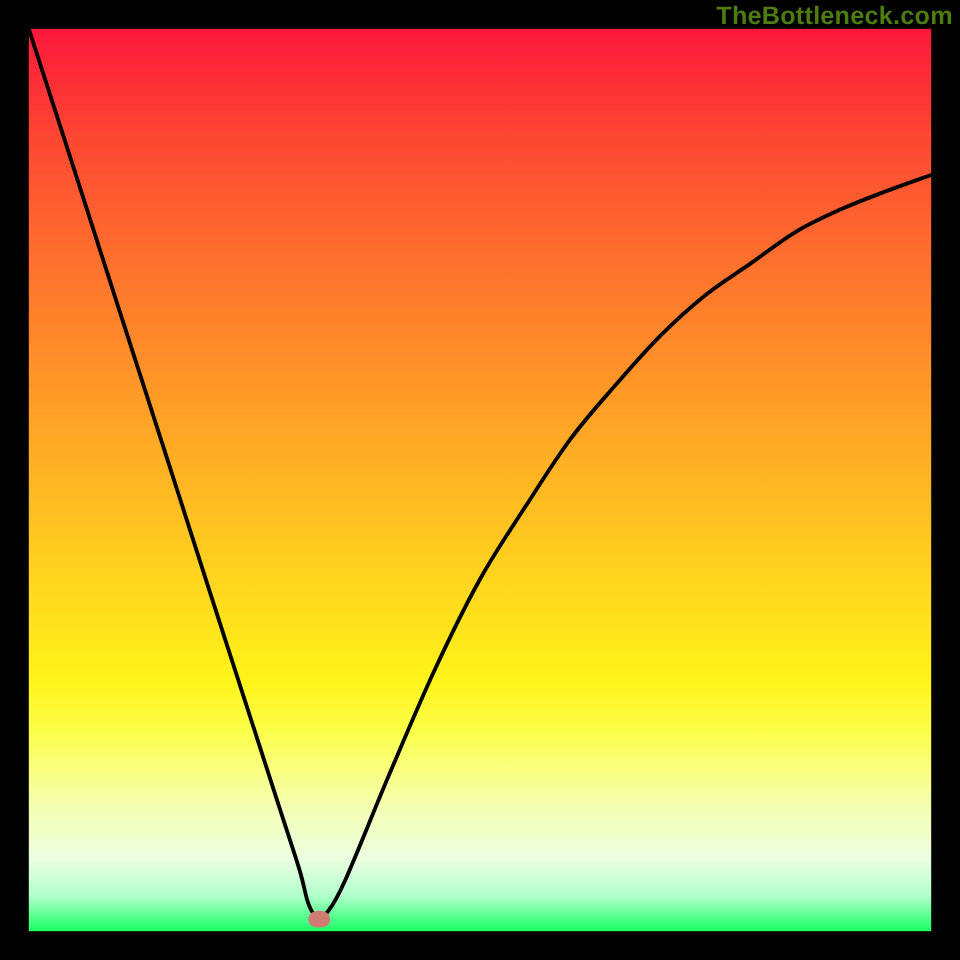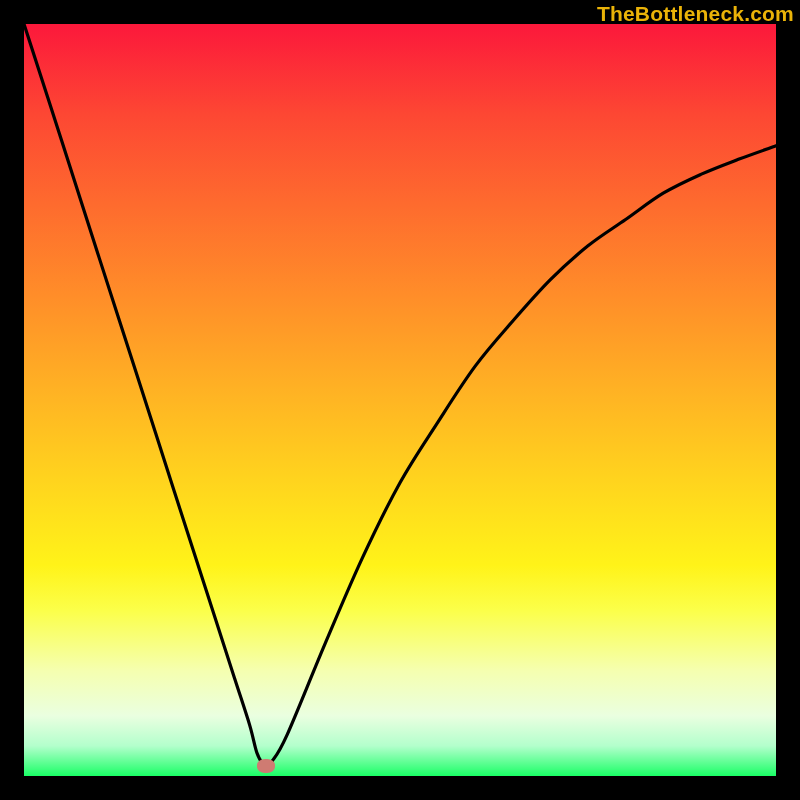--- a/index.html
+++ b/index.html
@@ -39,21 +39,21 @@
     width: 752px;
     height: 752px;
     overflow: visible;
   }
   .watermark {
     position: absolute;
     top: 2px;
     right: 6px;
     font-weight: 700;
     font-size: 21px;
-    color: #eab308;
+    color: #4d7c0f;
     letter-spacing: 0.2px;
     user-select: none;
   }
   .marker {
     position: absolute;
     width: 18px;
     height: 14px;
     border-radius: 8px / 6px;
     background: #cf7b72;
     transform: translate(-50%, -50%);

